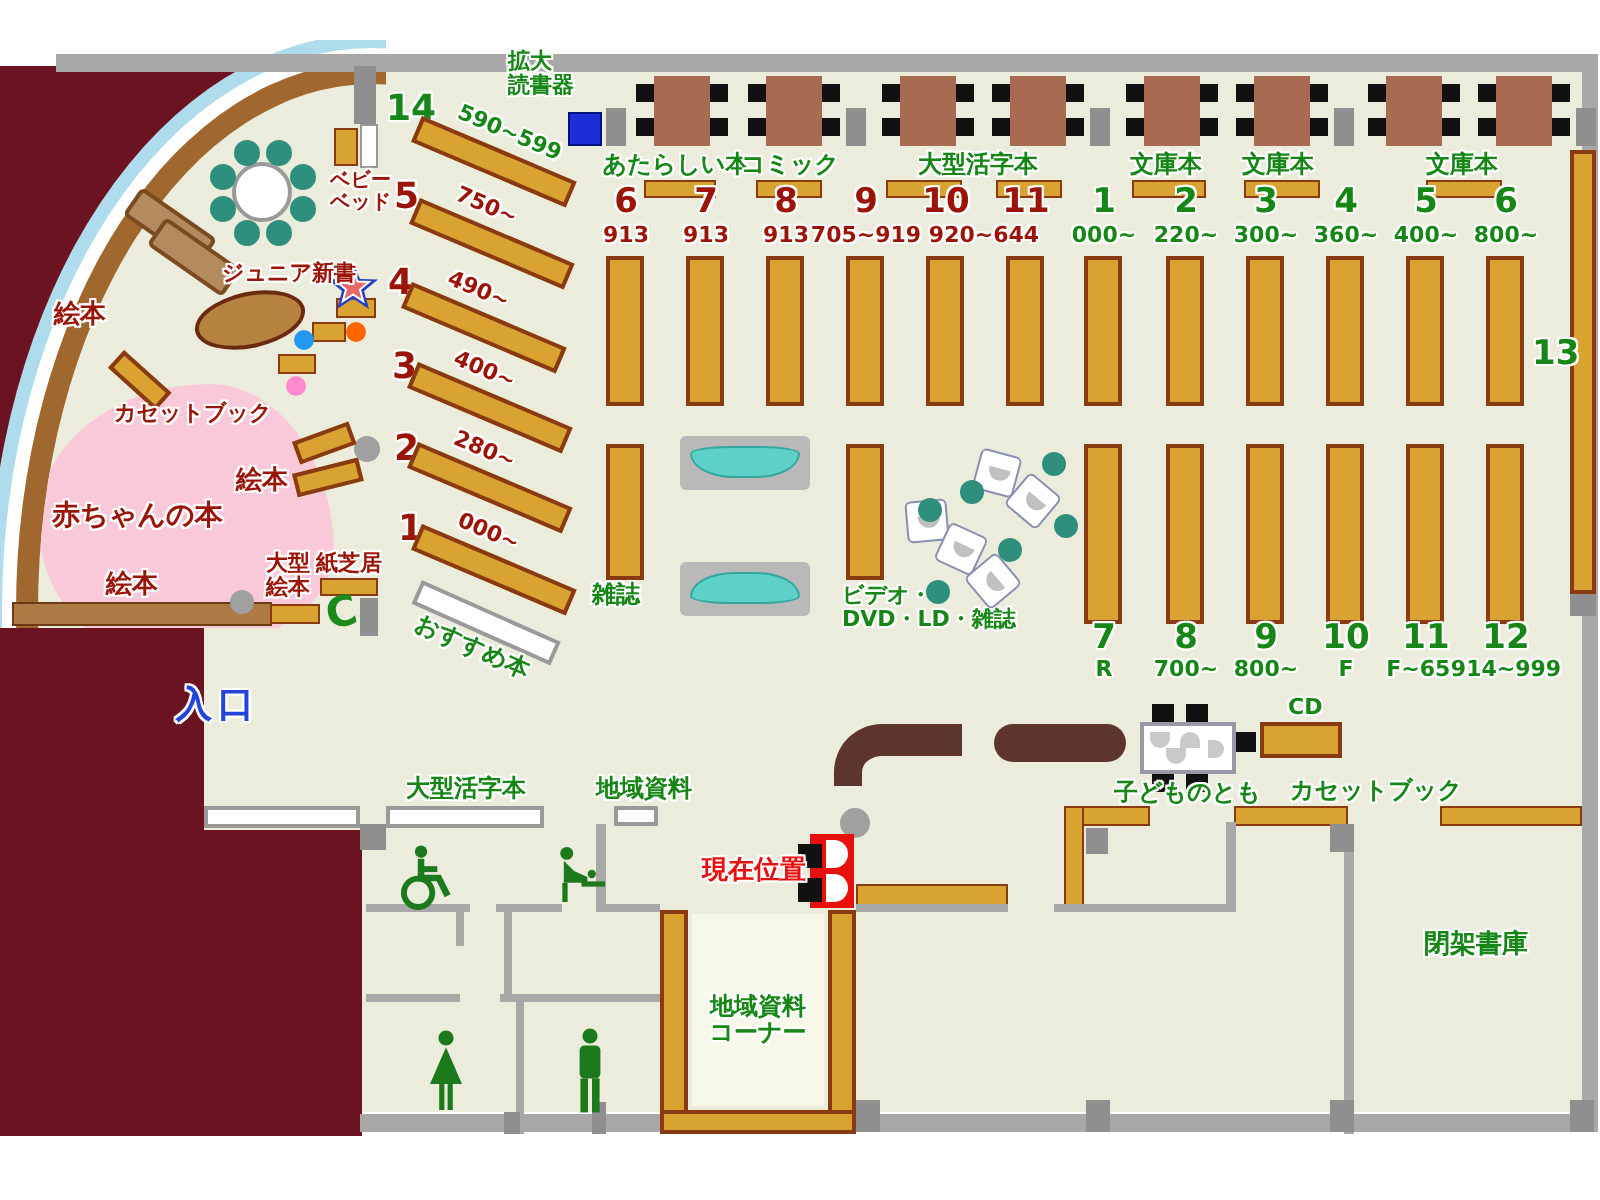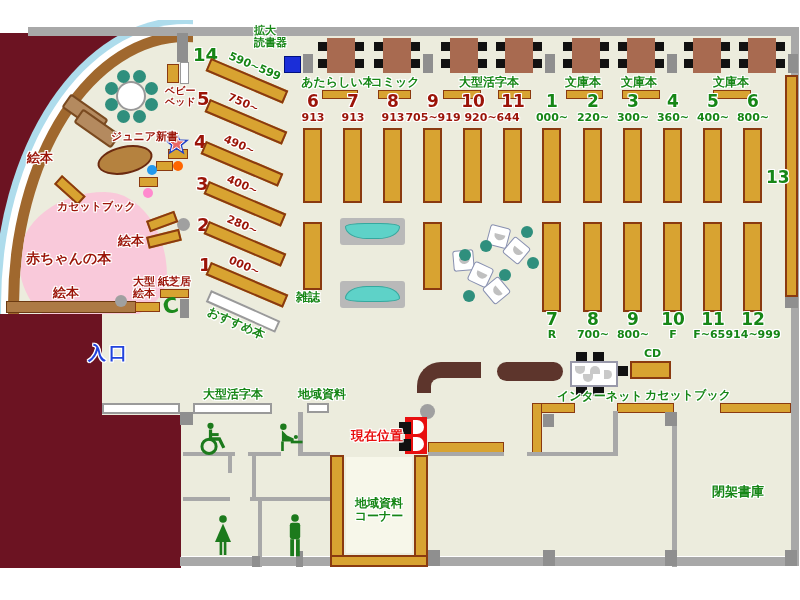--- a/index.html
+++ b/index.html
@@ -161,20 +161,24 @@
       <rect x="3.1" y="12.6" width="1.9" height="8.5" fill="#1c7a1c"></rect>
       <rect x="6" y="12.6" width="1.9" height="8.5" fill="#1c7a1c"></rect>
     </svg>
   </div>
 
   <div class="abs bench" style="left:340px;top:218px;width:65px;height:27px;"></div>
   <div class="abs benchseat" style="left:345px;top:223px;width:55px;height:16px;border-radius:45% 45% 50% 50%/30% 30% 95% 95%;"></div>
   <div class="abs bench" style="left:340px;top:281px;width:65px;height:27px;"></div>
   <div class="abs benchseat" style="left:345px;top:286px;width:55px;height:16px;border-radius:50% 50% 45% 45%/95% 95% 30% 30%;"></div>
   <div class="abs lbl green fs12" style="left:296px;top:291px;">雑誌</div>
+  <div class="abs lbl green fs11" style="left:421px;top:292px;">
+    <div>ビデオ・</div>
+      <div>DVD・LD・雑誌</div>
+  </div>
 
   <div class="abs" style="left:417px;top:362px;width:64px;height:31px;border-top:16px solid var(--counter,#5d352c);border-left:14px solid var(--counter,#5d352c);border-top-left-radius:24px;"></div>
   <div class="abs counter" style="left:497px;top:362px;width:66px;height:19px;border-radius:10px;"></div>
 
   <div class="abs graydot" style="left:420px;top:404px;width:15px;height:15px;"></div>
   <div class="abs" style="left:405px;top:417px;width:22px;height:37px;background:var(--markerfill,#e80f0f);"></div>
   <div class="abs chair" style="left:399px;top:422px;width:12px;height:12px;"></div>
   <div class="abs chair" style="left:399px;top:439px;width:12px;height:12px;"></div>
   <div class="abs" style="left:413px;top:420px;width:11px;height:14px;background:#fff;border-radius:0 8px 8px 0;"></div>
   <div class="abs" style="left:413px;top:437px;width:11px;height:14px;background:#fff;border-radius:0 8px 8px 0;"></div>
@@ -196,33 +200,33 @@
   <div class="abs" style="left:590px;top:366px;width:10px;height:8px;background:#c9c9c9;border-radius:8px 8px 0 0;"></div>
   <div class="abs" style="left:583px;top:374px;width:10px;height:8px;background:#c9c9c9;border-radius:0 0 8px 8px;"></div>
   <div class="abs" style="left:604px;top:370px;width:8px;height:9px;background:#c9c9c9;border-radius:0 8px 8px 0;"></div>
   <div class="abs chair" style="left:576px;top:352px;width:11px;height:9px;"></div>
   <div class="abs chair" style="left:593px;top:352px;width:11px;height:9px;"></div>
   <div class="abs chair" style="left:576px;top:387px;width:11px;height:9px;"></div>
   <div class="abs chair" style="left:593px;top:387px;width:11px;height:9px;"></div>
   <div class="abs chair" style="left:618px;top:366px;width:10px;height:10px;"></div>
   <div class="abs lbl green fs11" style="left:644px;top:348px;">CD</div>
   <div class="abs gold" style="left:630px;top:361px;width:41px;height:18px;"></div>
-  <div class="abs lbl green fs12" style="left:557px;top:390px;">インターネット</div>
+  <div class="abs lbl green fs12" style="left:557px;top:390px;">子どものとも</div>
   <div class="abs lbl green fs12" style="left:645px;top:389px;">カセットブック</div>
   <div class="abs goldthin" style="left:532px;top:403px;width:43px;height:10px;"></div>
   <div class="abs goldthin" style="left:532px;top:403px;width:10px;height:53px;"></div>
   <div class="abs pillar" style="left:543px;top:414px;width:11px;height:13px;"></div>
   <div class="abs goldthin" style="left:617px;top:403px;width:57px;height:10px;"></div>
   <div class="abs goldthin" style="left:720px;top:403px;width:71px;height:10px;"></div>
   <div class="abs wall" style="left:527px;top:452px;width:91px;height:4px;"></div>
   <div class="abs wall" style="left:613px;top:411px;width:5px;height:45px;"></div>
   <div class="abs wall" style="left:600px;top:452px;width:15px;height:4px;"></div>
   <div class="abs pillar" style="left:665px;top:412px;width:12px;height:14px;"></div>
   <div class="abs wall" style="left:672px;top:426px;width:5px;height:141px;"></div>
-  <div class="abs lbl green fs13" style="left:712px;top:485px;">閉架書庫</div>
+  <div class="abs lbl green fs13" style="left:712px;top:466px;">閉架書庫</div>
 
   <div class="abs pillar" style="left:428px;top:550px;width:12px;height:16px;"></div>
   <div class="abs pillar" style="left:543px;top:550px;width:12px;height:16px;"></div>
   <div class="abs pillar" style="left:665px;top:550px;width:12px;height:16px;"></div>
   <div class="abs pillar" style="left:785px;top:550px;width:12px;height:16px;"></div>
 
   <div class="abs gold" style="left:785px;top:75px;width:13px;height:222px;"></div>
   <div class="abs pillar" style="left:785px;top:297px;width:13px;height:11px;"></div>
   <div class="abs lbl green fs17" style="left:766px;top:169px;">13</div>
 

